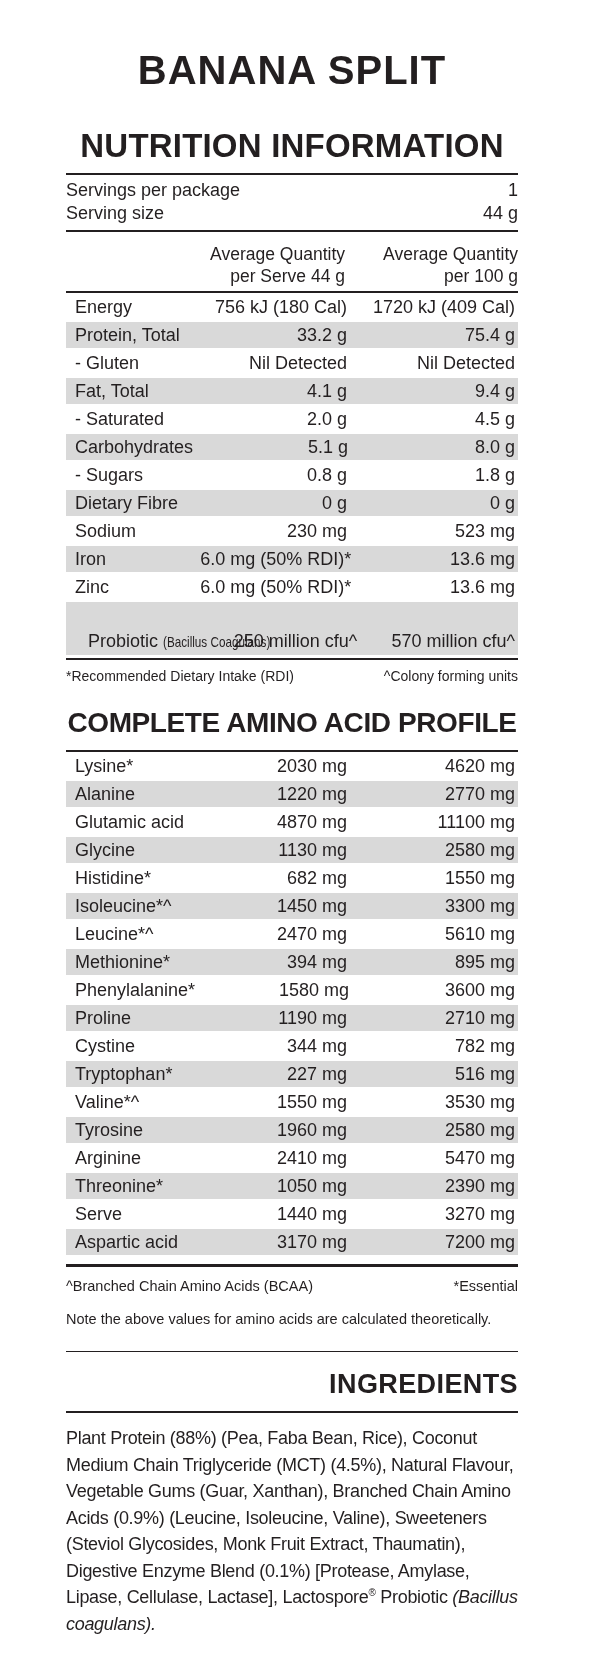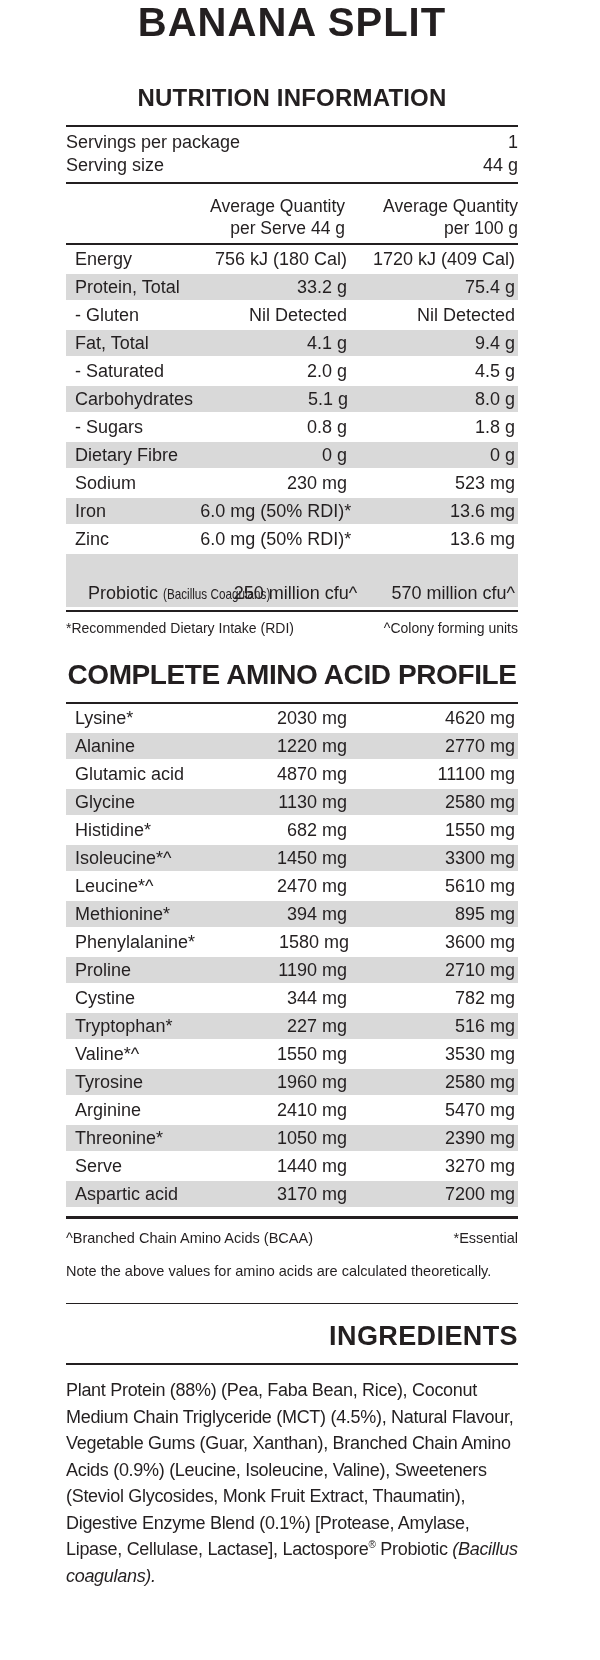--- a/index.html
+++ b/index.html
@@ -19,29 +19,30 @@
     height: 1660px;
     overflow: hidden;
     background: #fff;
   }
   .content {
     width: 452px;
     margin-left: 66px;
   }
   
   .product-title {
+    padding-top: 48px;
     font-size: 40px;
     line-height: 44px;
     font-weight: 700;
     letter-spacing: 1px;
     text-align: center;
   }
   .section-heading {
     margin-top: 39px;
-    font-size: 24px;
+    font-size: 33px;
     line-height: 30px;
     font-weight: 700;
     letter-spacing: 0.2px;
     text-align: center;
     white-space: nowrap;
   }
   .amino-heading {
     margin-top: 24px;
     font-size: 28px;
     letter-spacing: -0.4px;

